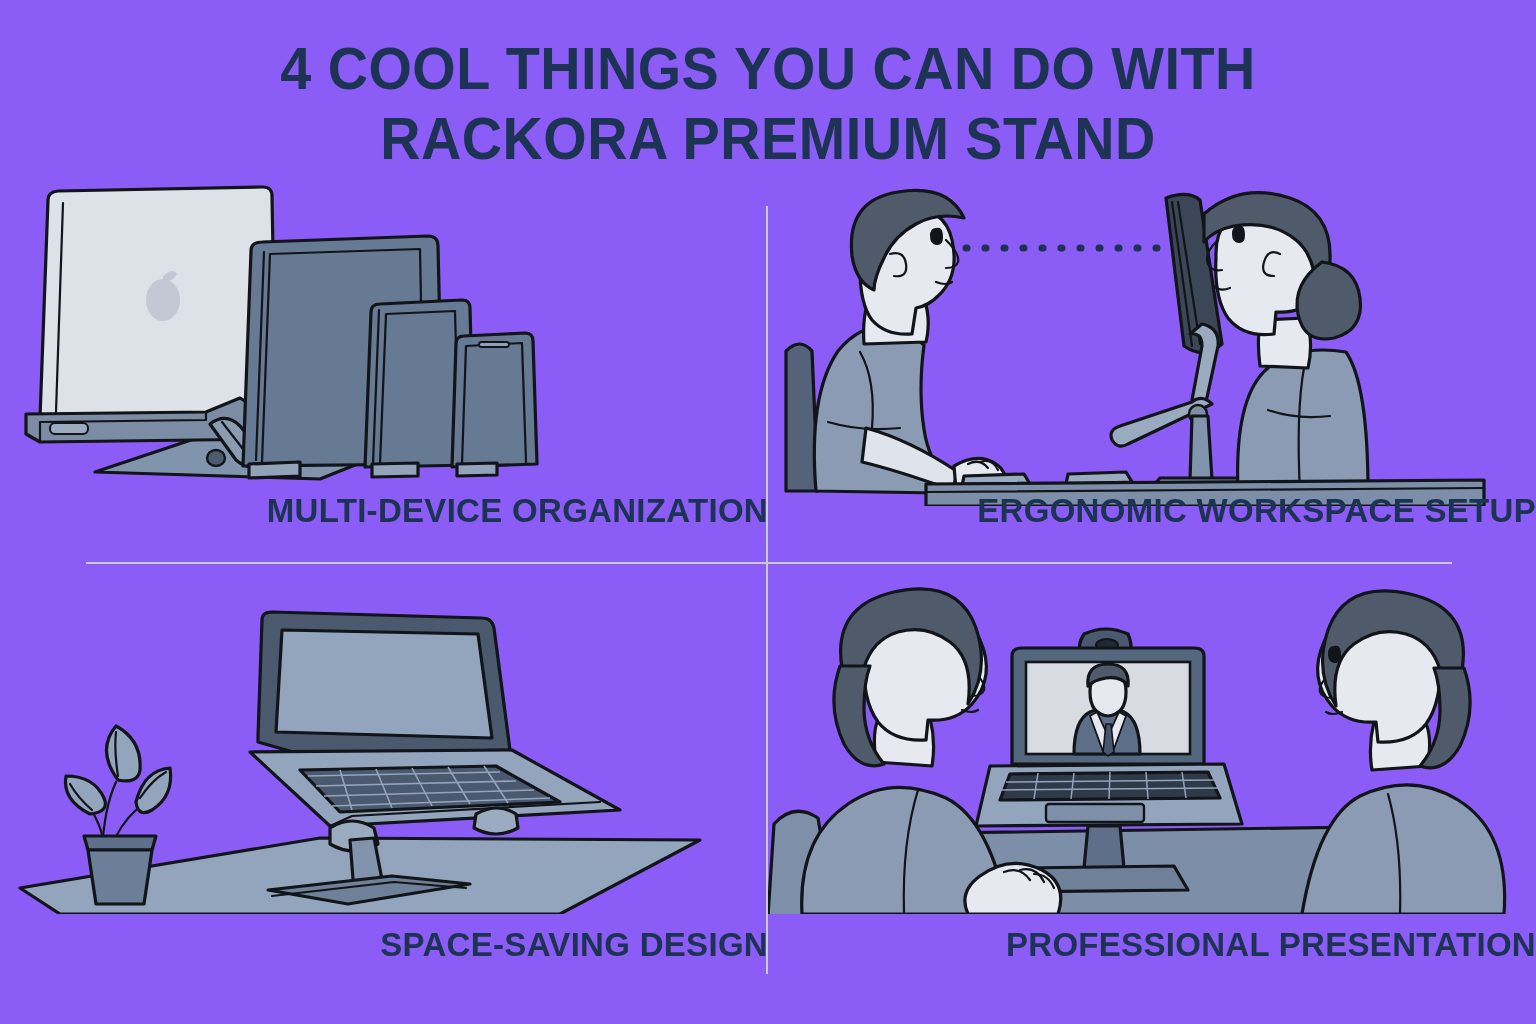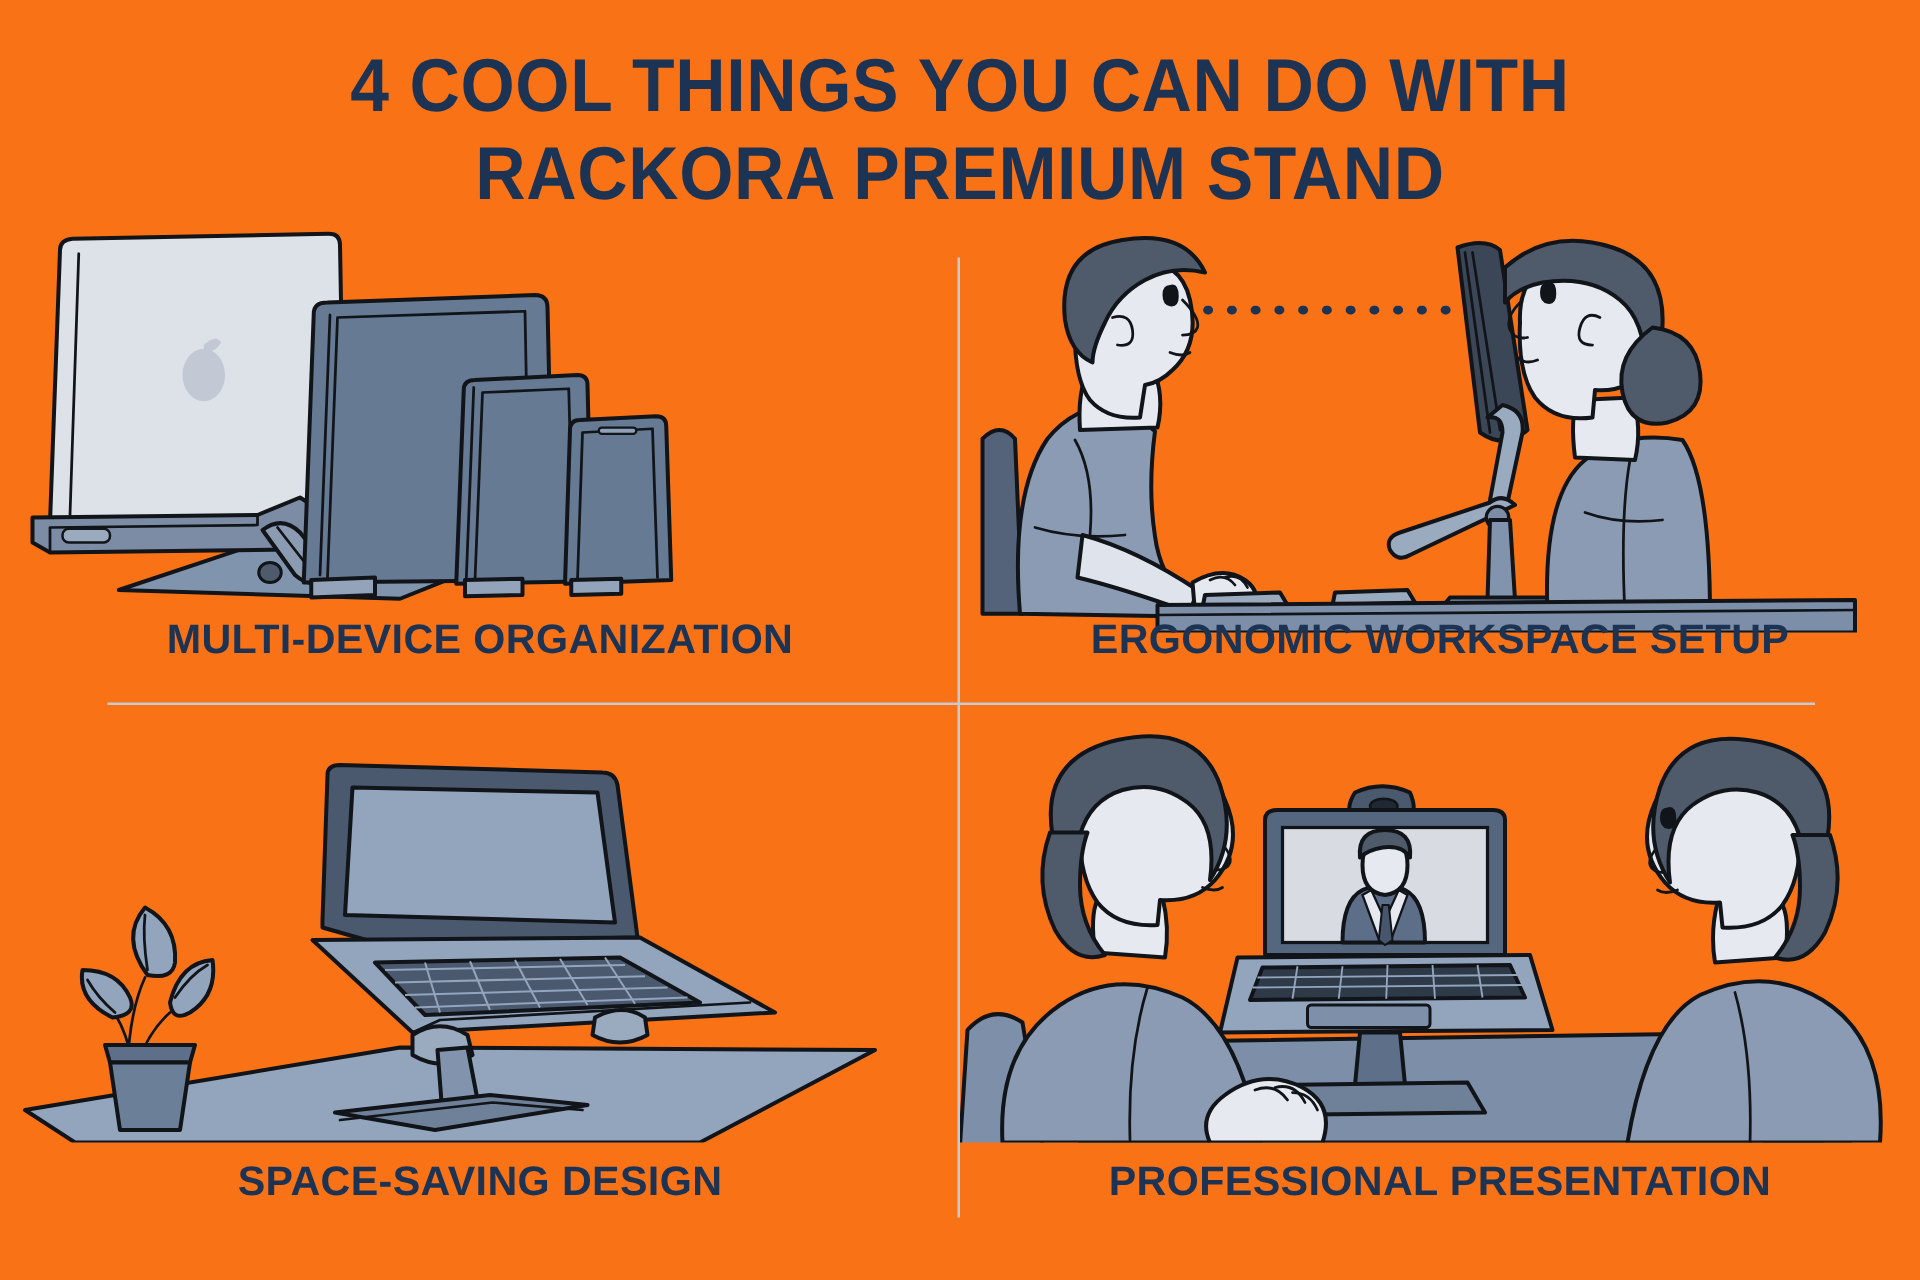--- a/index.html
+++ b/index.html
@@ -5,21 +5,21 @@
 <style>
   html, body {
     margin: 0;
     padding: 0;
     background: #ffffff;
   }
   #page {
     position: relative;
     width: 1536px;
     height: 1024px;
-    background: #f97316;
+    background: #8b5cf6;
     overflow: hidden;
     font-family: "Liberation Sans", sans-serif;
   }
 
   
   #title-block {
     position: absolute;
     top: 34px;
     left: 0;
     width: 1536px;
@@ -73,21 +73,21 @@
     width: 768px;
     height: 330px;
   }
   .quad-art svg { display: block; width: 768px; height: 330px; }
 
   .quad-caption {
     position: absolute;
     left: 0;
     width: 768px;
     top: 316px;
-    text-align: center;
+    text-align: right;
     color: #1c3354;
     font-family: "Liberation Sans", sans-serif;
     font-weight: bold;
     font-size: 33px;
     letter-spacing: 0.3px;
     white-space: nowrap;
   }
   #quad-3 .quad-caption, #quad-4 .quad-caption { top: 342px; }
 
   

